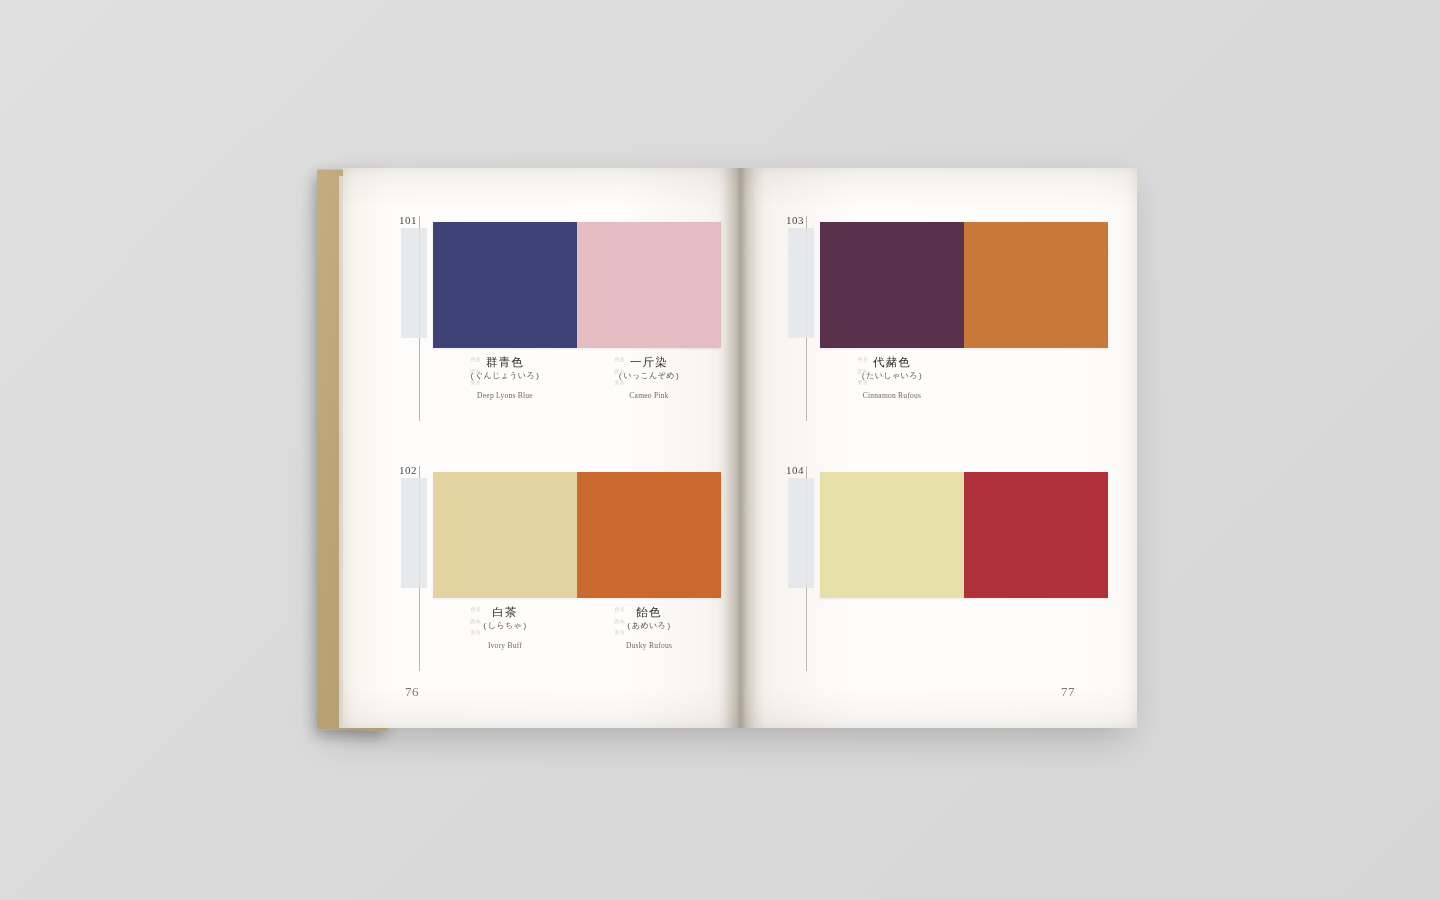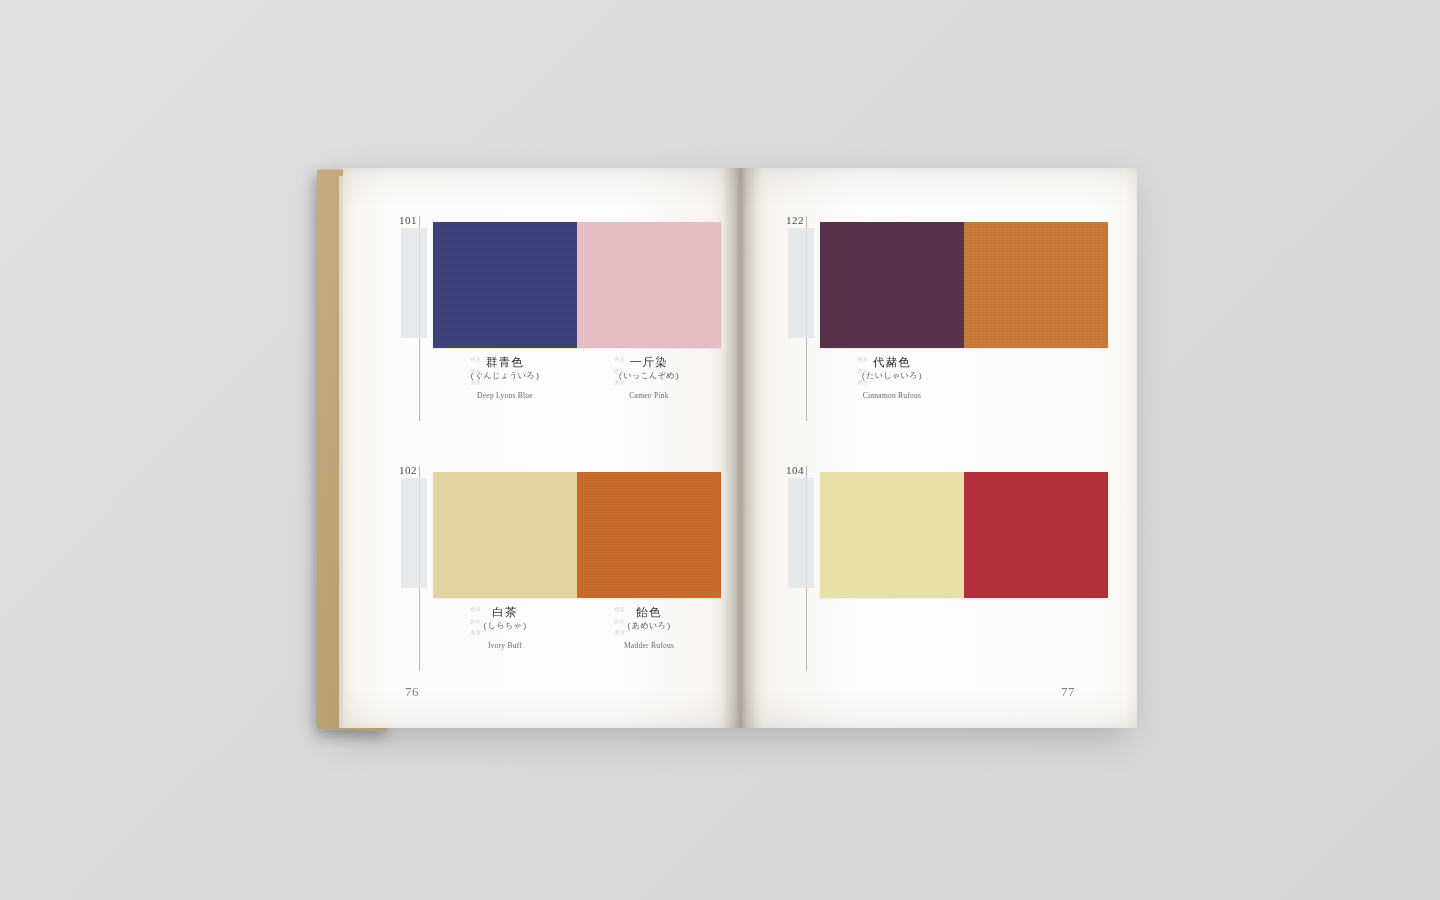--- a/index.html
+++ b/index.html
@@ -330,36 +330,36 @@
                 <div class="kanji">白茶</div>
                 <div class="kana">(しらちゃ)</div>
                 <div class="english">Ivory Buff</div>
               </div>
               <div class="label-col">
                 <div class="lbl-caption c1">色名</div>
                 <div class="lbl-caption c2">読み</div>
                 <div class="lbl-caption c3">英名</div>
                 <div class="kanji">飴色</div>
                 <div class="kana">(あめいろ)</div>
-                <div class="english">Madder Rufous</div>
+                <div class="english">Dusky Rufous</div>
               </div>
             </div>
           </div>
 
           <div class="folio left">76</div>
         </div>
       </div>
 
       <div class="page right">
         <div class="page-curve"></div>
         <div class="page-inner">
 
           <div class="entry" style="left:38px; top:46px;">
             <div class="rule"></div>
-            <div class="num">122</div>
+            <div class="num">103</div>
             <div class="index-tab"></div>
 
             <div class="swatch-pair">
               <div class="swatch" style="background:#59304a;"></div>
               <div class="swatch" style="background:#c87838;"></div>
             </div>
 
             <div class="labels">
               <div class="label-col">
                 <div class="lbl-caption c1">色名</div>

